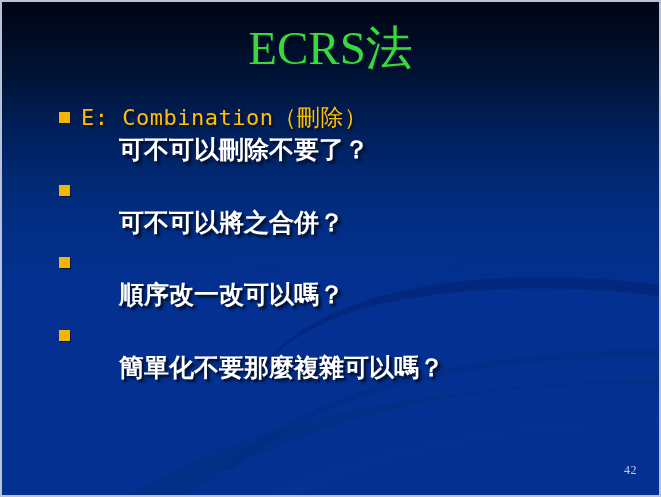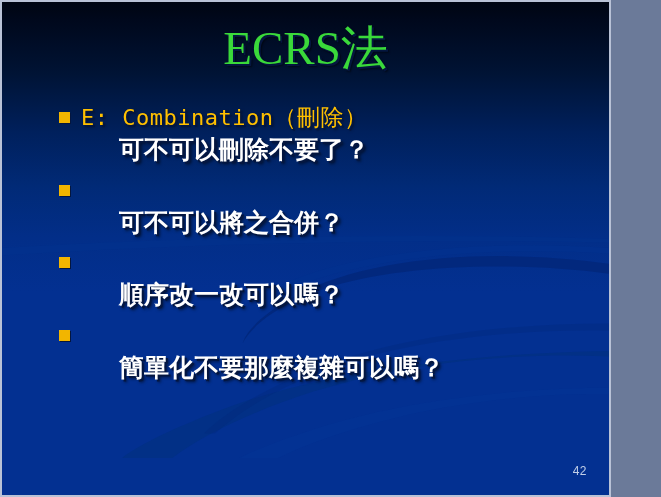--- a/index.html
+++ b/index.html
@@ -2,21 +2,21 @@
 <html><head>
 <meta charset="utf-8">
 <style>
   html, body {
     margin: 0;
     padding: 0;
     background: #6b7a99;
   }
   #slide {
     position: relative;
-    width: 611px;
+    width: 661px;
     height: 497px;
     overflow: hidden;
     box-sizing: border-box;
     border: 2px solid #b9c2d6;
     background: #033091;
     font-family: "Liberation Serif", "DejaVu Serif", serif;
   }
   #bg-gradient {
     position: absolute;
     inset: 0;
@@ -104,21 +104,21 @@
     white-space: nowrap;
     line-height: 1.22;
     margin-top: 2px;
   }
 
   
   #page-number {
     position: absolute;
     right: 22px;
     bottom: 17px;
-    font-family: Liberation Sans, sans-serif;
+    font-family: Liberation Serif, serif;
     font-size: 12px;
     color: #c2cfe8;
     letter-spacing: 0.5px;
   }
 </style>
 </head>
 <body>
 
 <div id="slide">
 

